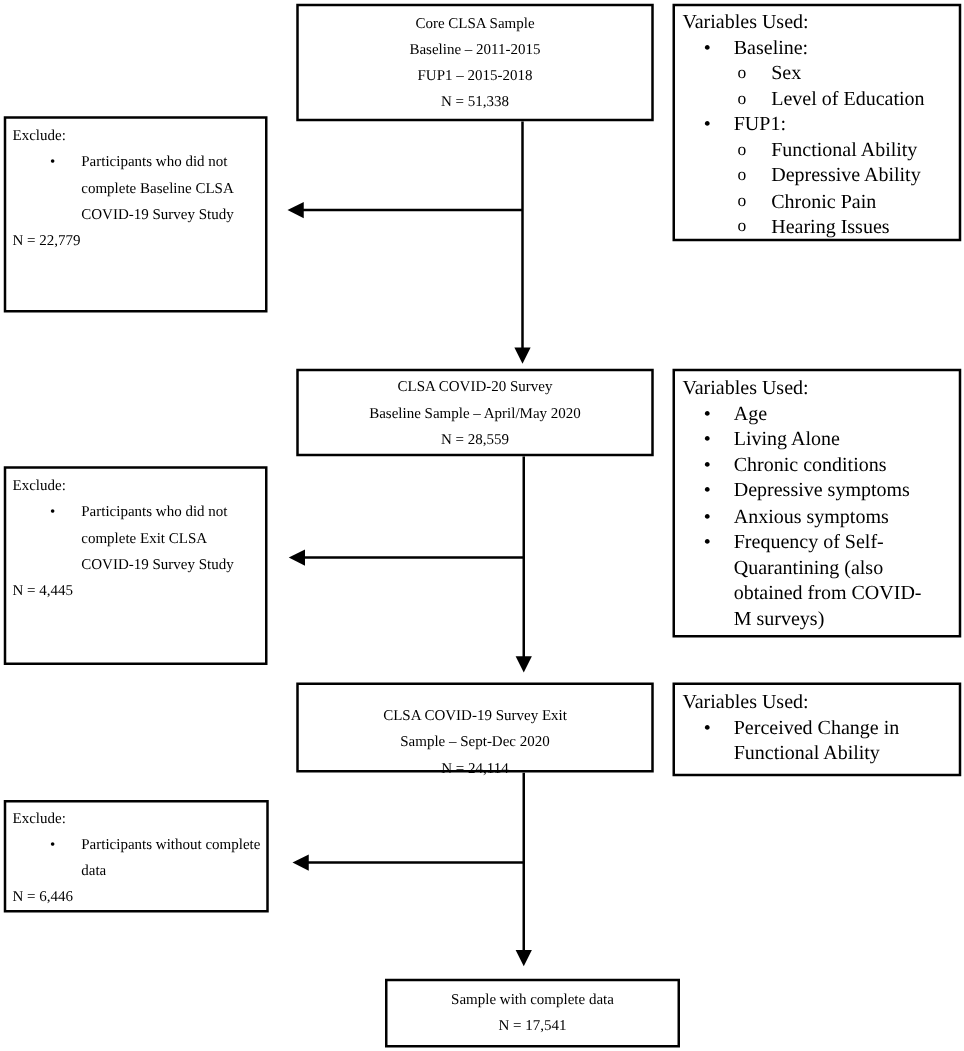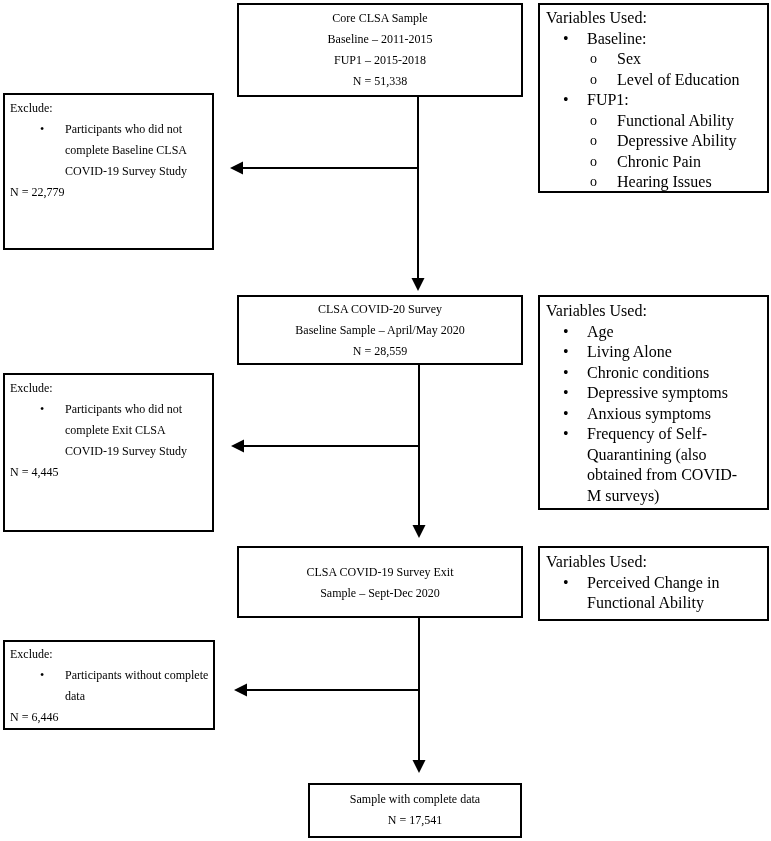--- a/index.html
+++ b/index.html
@@ -163,37 +163,38 @@
     <div class="brow e1">
       <span class="mark">•</span>
       <span class="txt">Participants who did not complete Exit CLSA COVID-19 Survey Study</span>
     </div>
     <div>N = 4,445</div>
   </div>
 
   <div class="box cbox" style="left:237px; top:546px; width:286px; height:72px; padding-top:14px;">
     <div class="cline">CLSA COVID-19 Survey Exit</div>
     <div class="cline">Sample – Sept-Dec 2020</div>
+    <div class="cline">N = 24,114</div>
   </div>
 
   <div class="box vbox" style="left:538px; top:546px; width:231px; height:75px; padding-top:4px;">
     <div>Variables Used:</div>
     <div class="brow v1">
       <span class="mark">•</span>
       <span class="txt">Perceived Change in Functional Ability</span>
     </div>
   </div>
 
   <div class="box ebox" style="left:3px; top:640px; width:212px; height:90px; padding-top:2px;">
     <div>Exclude:</div>
     <div class="brow e1">
       <span class="mark">•</span>
       <span class="txt wide">Participants without complete data</span>
     </div>
     <div>N = 6,446</div>
   </div>
 
-  <div class="box cbox" style="left:308px; top:783px; width:214px; height:55px; padding-top:4px;">
+  <div class="box cbox" style="left:308px; top:783px; width:236px; height:55px; padding-top:4px;">
     <div class="cline">Sample with complete data</div>
     <div class="cline">N = 17,541</div>
   </div>
 
 </div>
 
 </body></html>

